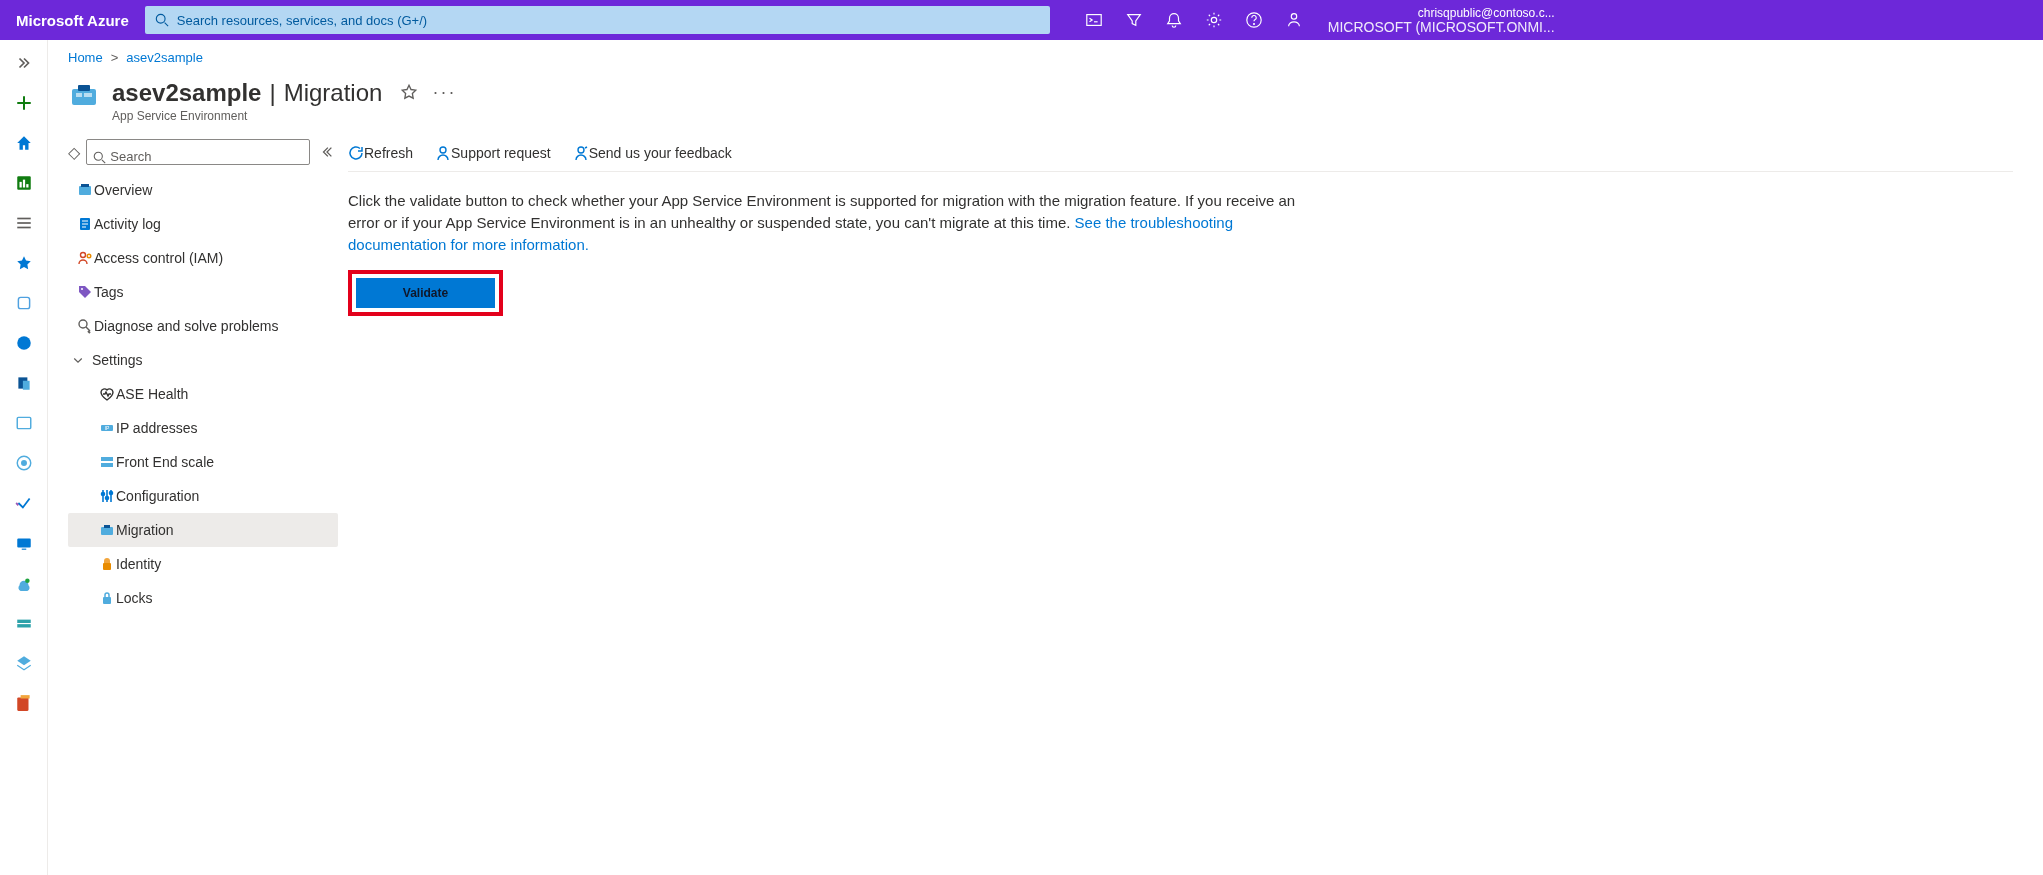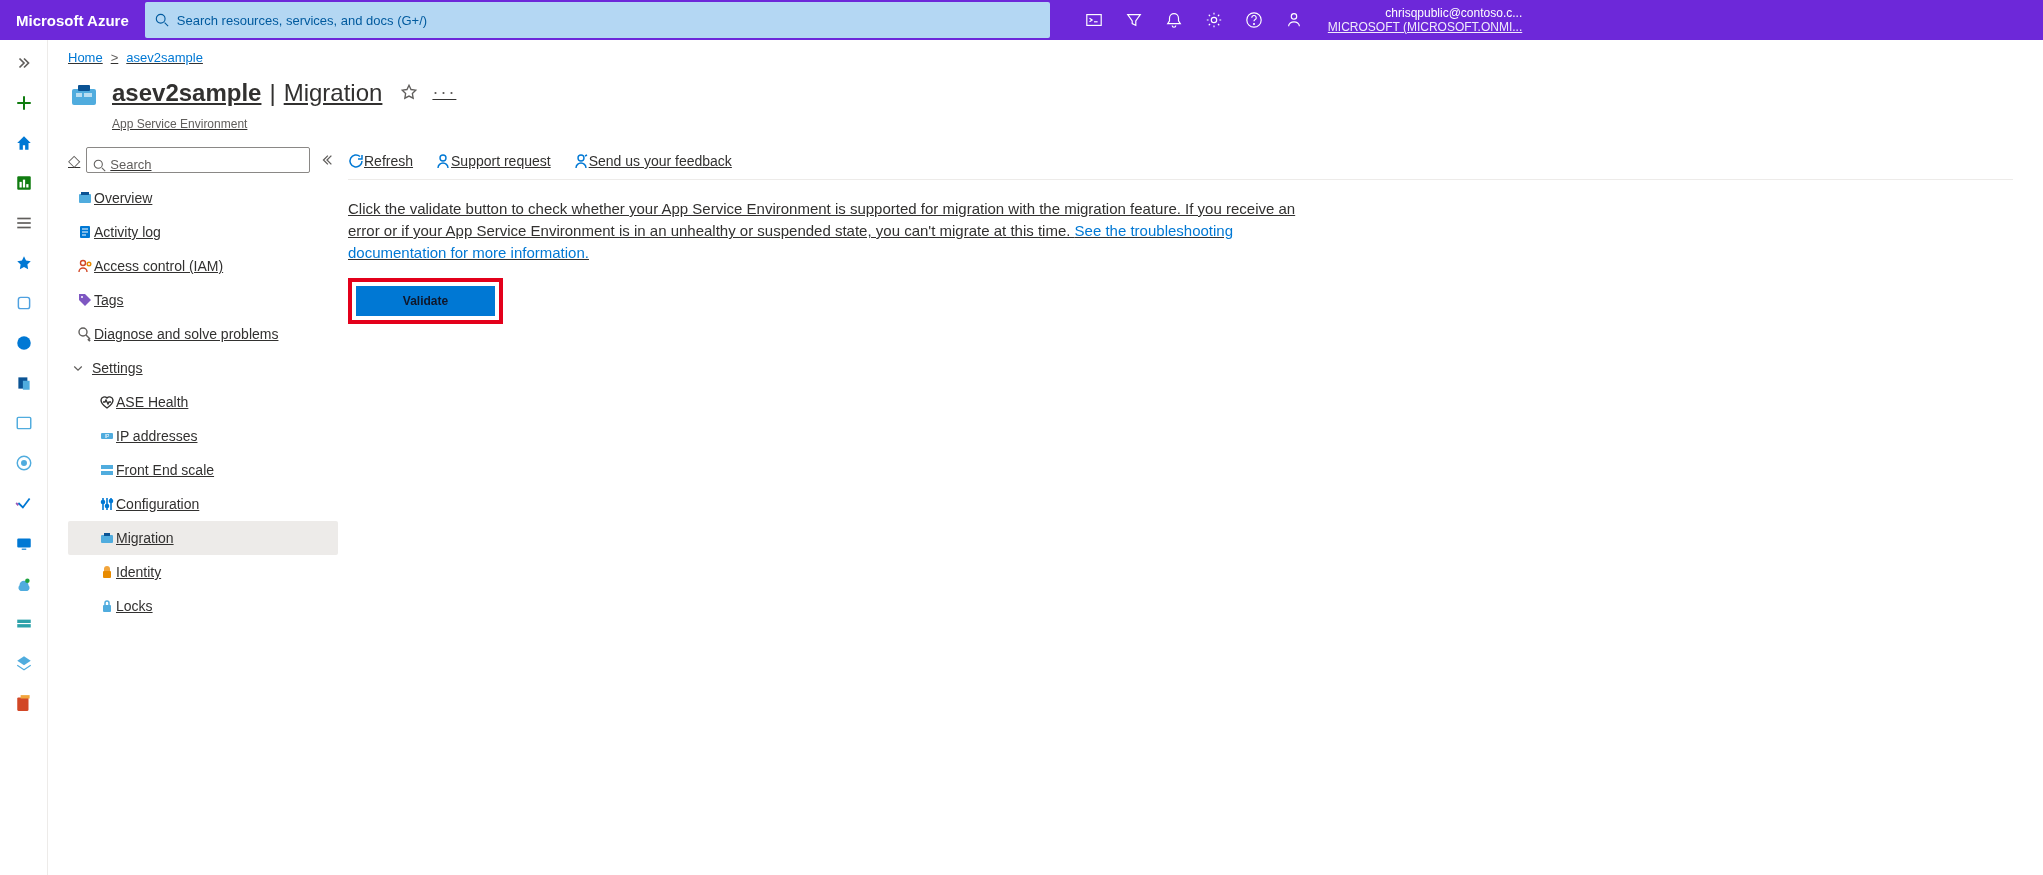--- a/index.html
+++ b/index.html
@@ -1,47 +1,47 @@
 <!DOCTYPE html>
 <html><head>
 <meta charset="utf-8">
 <style>
 * { box-sizing: border-box; margin: 0; padding: 0; font-family: "Segoe UI", -apple-system, sans-serif; }
 html, body { width: 100%; height: 100%; background: #fff; color: #323130; }
 
 
 .topbar { height: 40px; background: #6d28d9; display: flex; align-items: center; color: #fff; }
 .brand { padding: 0 16px; font-size: 15px; font-weight: 600; white-space: nowrap; }
-.searchbox { flex: 1; height: 36px; margin: 0 6px 0 0; background: #b4d7f3; border-radius: 2px; display: flex; align-items: center; padding: 12px 10px; color: #005a9e; font-size: 13px; max-width: 905px; }
+.searchbox { flex: 1; height: 28px; margin: 0 6px 0 0; background: #b4d7f3; border-radius: 2px; display: flex; align-items: center; padding: 12px 10px; color: #005a9e; font-size: 13px; max-width: 905px; }
 .searchbox svg { margin-right: 8px; }
 .tb-icons { display: flex; align-items: center; margin-left: 18px; }
 .tb-icon { width: 40px; height: 40px; display: flex; align-items: center; justify-content: center; cursor: pointer; }
 .tb-icon svg { width: 18px; height: 18px; }
 .account { padding: 0 14px; text-align: right; font-size: 12px; line-height: 14px; }
-.account .org { font-size: 12px; opacity: .9; text-decoration: underline; }
-
-
-.shell { display: flex; height: calc(100% - 40px); text-decoration: underline; }
+.account .org { font-size: 14px; opacity: .9; }
+
+
+.shell { display: flex; height: calc(100% - 40px); }
 .rail { width: 48px; border-right: 1px solid #edebe9; display: flex; flex-direction: column; align-items: center; padding-top: 8px; gap: 10px; }
 .rail-item { width: 30px; height: 30px; display: flex; align-items: center; justify-content: center; border-radius: 4px; cursor: pointer; }
 .rail-item svg { width: 18px; height: 18px; }
 
 
 .blade { flex: 1; display: flex; flex-direction: column; }
 .breadcrumb { padding: 10px 20px 4px; font-size: 13px; color: #605e5c; display: flex; align-items: center; gap: 8px; }
 .breadcrumb a { color: #0078d4; text-decoration: none; }
 .breadcrumb .sep { color: #605e5c; }
 
 .blade-header { display: flex; align-items: flex-start; padding: 6px 20px 10px; gap: 12px; }
 .resource-icon { width: 32px; height: 32px; margin-top: 4px; }
 .title-line { display: flex; align-items: baseline; gap: 8px; font-size: 24px; }
 .title-line .res-name { font-weight: 700; }
 .title-line .sep { font-weight: 400; color: #323130; }
 .title-line .page-name { font-weight: 400; }
-.subtitle { font-size: 12px; color: #605e5c; margin-top: 10px; }
+.subtitle { font-size: 12px; color: #605e5c; margin-top: 2px; }
 .header-actions { display: flex; align-items: center; gap: 14px; margin-left: 10px; margin-top: 8px; color: #605e5c; }
 
 .blade-body { display: flex; flex: 1; min-height: 0; }
 
 
 .resmenu { width: 300px; padding: 6px 10px 0 20px; }
 .resmenu-top { display: flex; align-items: center; gap: 6px; margin-bottom: 8px; }
 .resmenu-search { flex: 1; height: 26px; border: 1px solid #8a8886; border-radius: 2px; display: flex; align-items: flex-end; padding: 0 6px; font-size: 13px; color: #605e5c; }
 .resmenu-search svg { margin-right: 4px; }
 .collapse-btn { width: 22px; height: 22px; display: flex; align-items: center; justify-content: center; cursor: pointer; color: #605e5c; }

